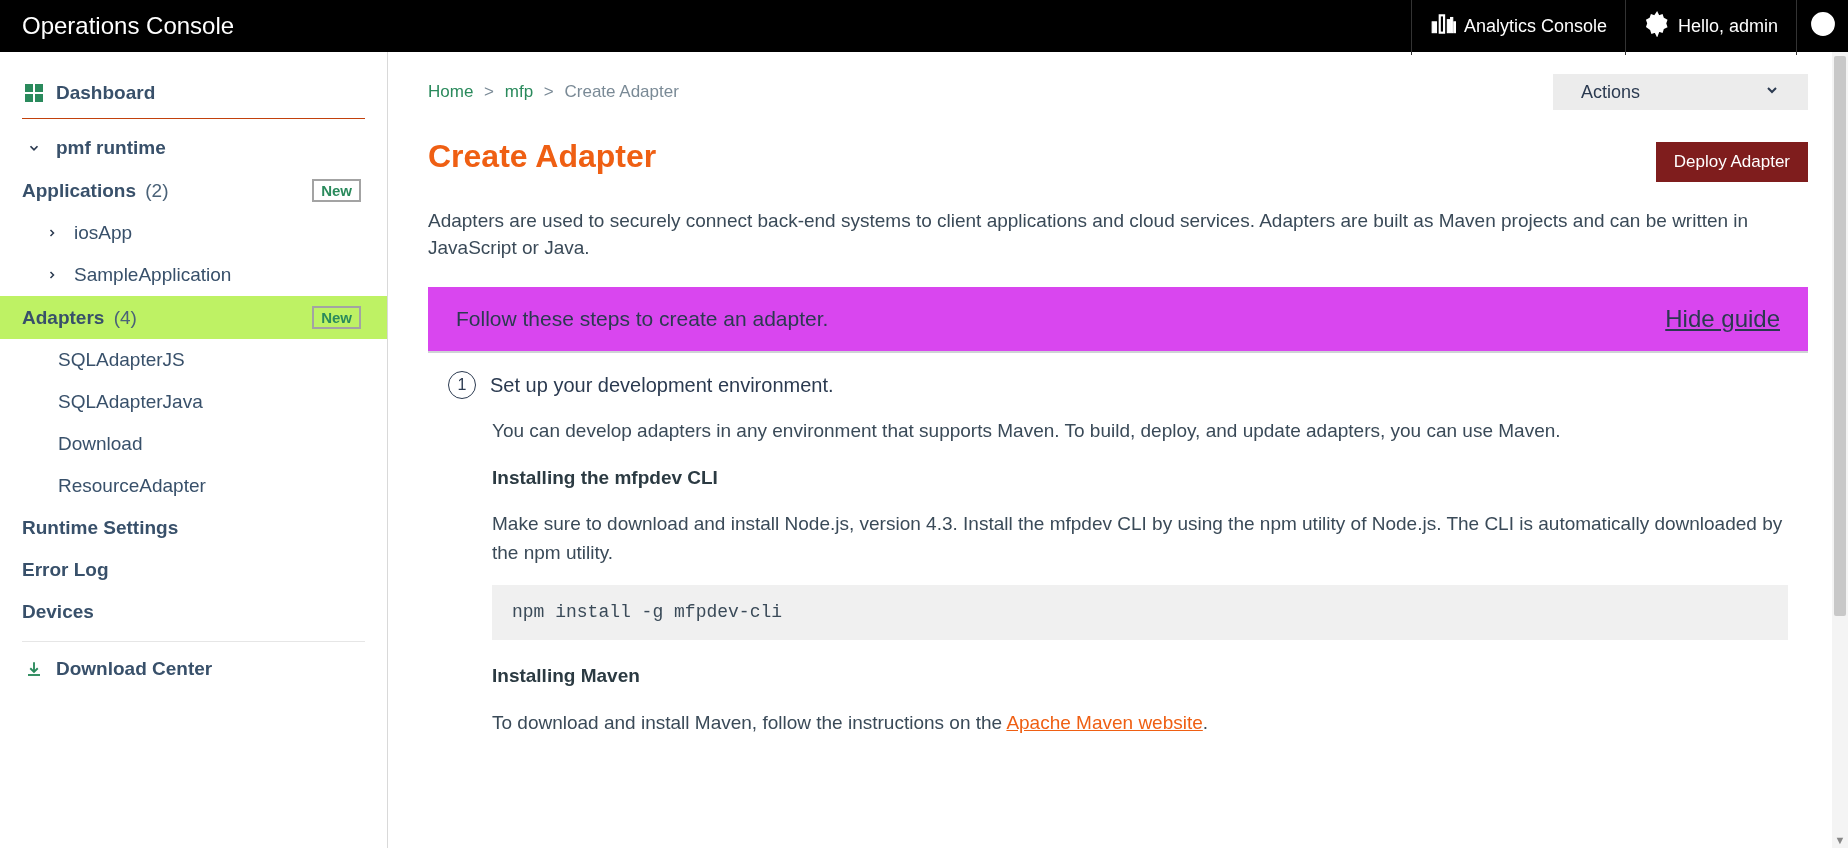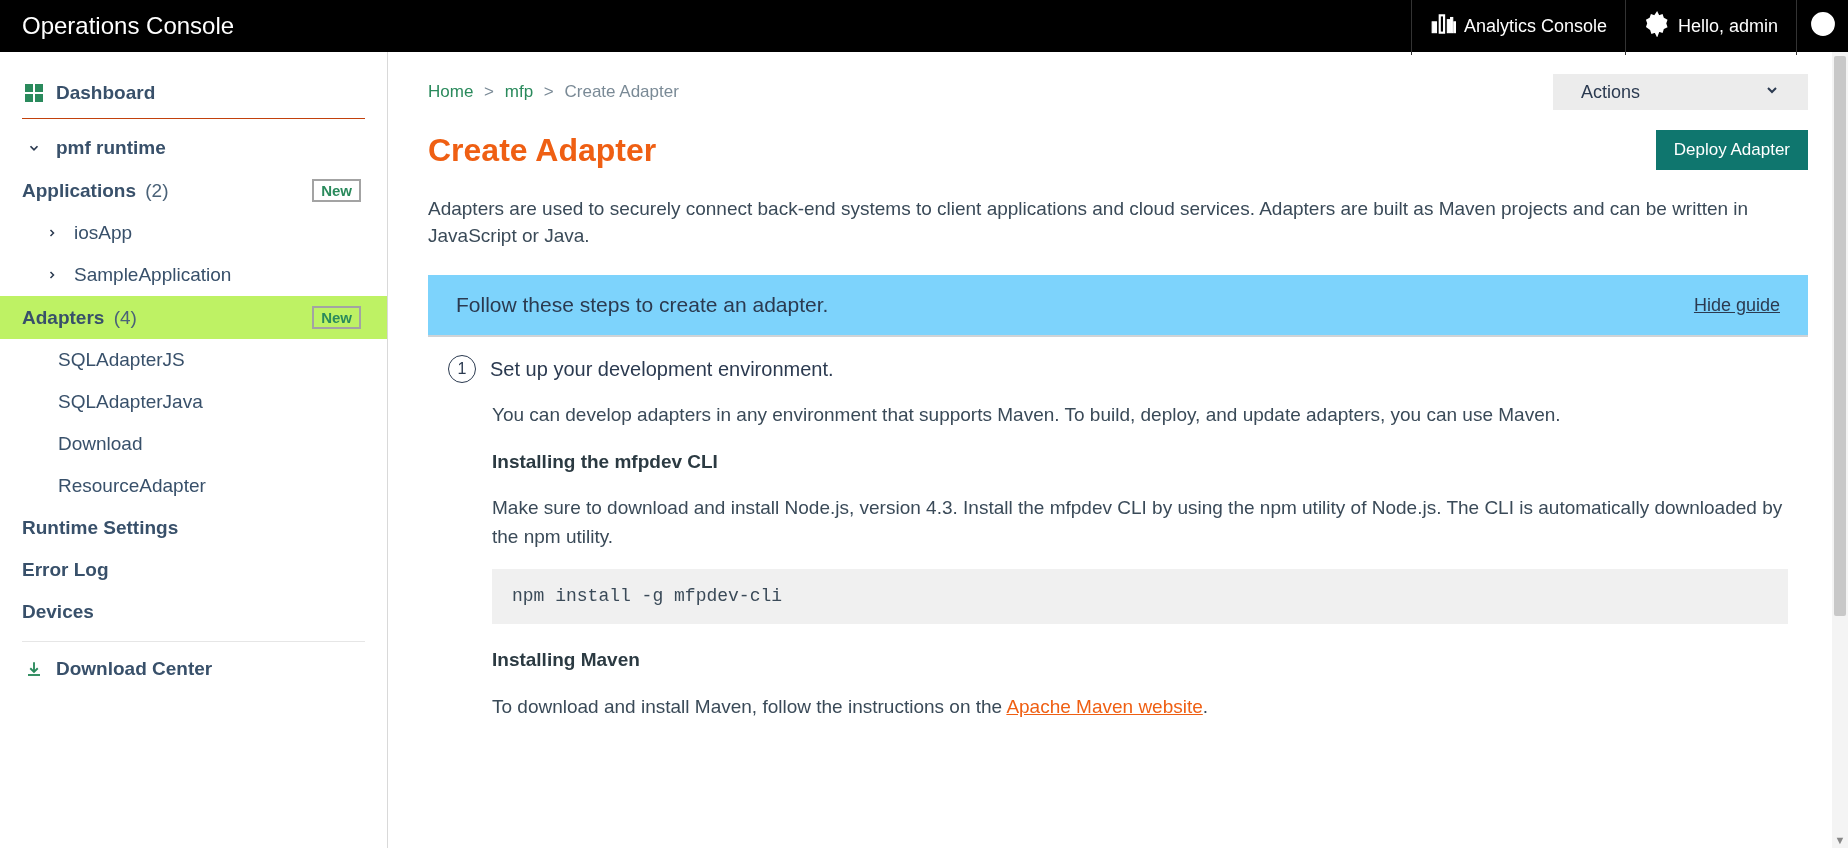--- a/index.html
+++ b/index.html
@@ -35,29 +35,29 @@
 .top-row { display: flex; align-items: center; padding: 22px 40px 0 40px; }
 .breadcrumb { font-size: 17px; color: #4a6278; }
 .breadcrumb a { color: #2a8a5c; text-decoration: none; cursor: pointer; }
 .breadcrumb .sep { color: #7a8a96; margin: 0 6px; }
 .breadcrumb .current { color: #7a8a96; }
 .actions-dd { margin-left: auto; width: 255px; height: 36px; background: #ececec; display: flex; align-items: center; justify-content: space-between; padding: 0 28px; color: #2b3a50; font-size: 18px; cursor: pointer; }
 
 
 .title-row { display: flex; align-items: center; padding: 20px 40px 0 40px; }
 .page-title { font-size: 32px; font-weight: 700; color: #ef5f13; }
-.deploy-btn { margin-left: auto; background: #0f766e; color: #fff; border: none; font-size: 17px; padding: 10px 18px; cursor: pointer; }
+.deploy-btn { margin-left: auto; background: #7f1d1d; color: #fff; border: none; font-size: 17px; padding: 10px 18px; cursor: pointer; margin-top: 12px; }
 
 
 .desc { padding: 26px 40px 26px 40px; font-size: 19px; color: #3a4a58; line-height: 1.4; }
 
 
-.guide-header { margin: 0 40px; background: #7dd3fc; padding: 18px 28px; display: flex; align-items: center; border-bottom: 2px solid #cfd3d6; }
+.guide-header { margin: 0 40px; background: #d946ef; padding: 18px 28px; display: flex; align-items: center; border-bottom: 2px solid #cfd3d6; }
 .guide-header .guide-title { font-size: 21px; color: #2b3a50; }
-.guide-header .hide-link { margin-left: auto; color: #2b3a50; font-size: 18px; text-decoration: underline; cursor: pointer; }
+.guide-header .hide-link { margin-left: auto; color: #2b3a50; font-size: 24px; text-decoration: underline; cursor: pointer; }
 
 .step { margin: 0 40px; padding: 18px 20px 0 20px; border: 0 solid #e0e0e0; }
 .step-head { display: flex; align-items: center; gap: 14px; font-size: 20px; color: #2b3a50; }
 .step-num { width: 28px; height: 28px; border: 1.5px solid #2b3a50; border-radius: 50%; display: flex; align-items: center; justify-content: center; font-size: 16px; }
 .step-body { padding: 18px 0 0 44px; font-size: 19px; color: #3a4a58; line-height: 1.5; }
 .step-body p { margin-bottom: 18px; }
 .step-body strong { font-weight: 700; color: #2b3a42; }
 .code-block { background: #f0f0f0; padding: 14px 20px; font-family: "Courier New", monospace; font-size: 18px; margin-bottom: 22px; }
 .step-body a { color: #ef5f13; text-decoration: underline; cursor: pointer; }
 

